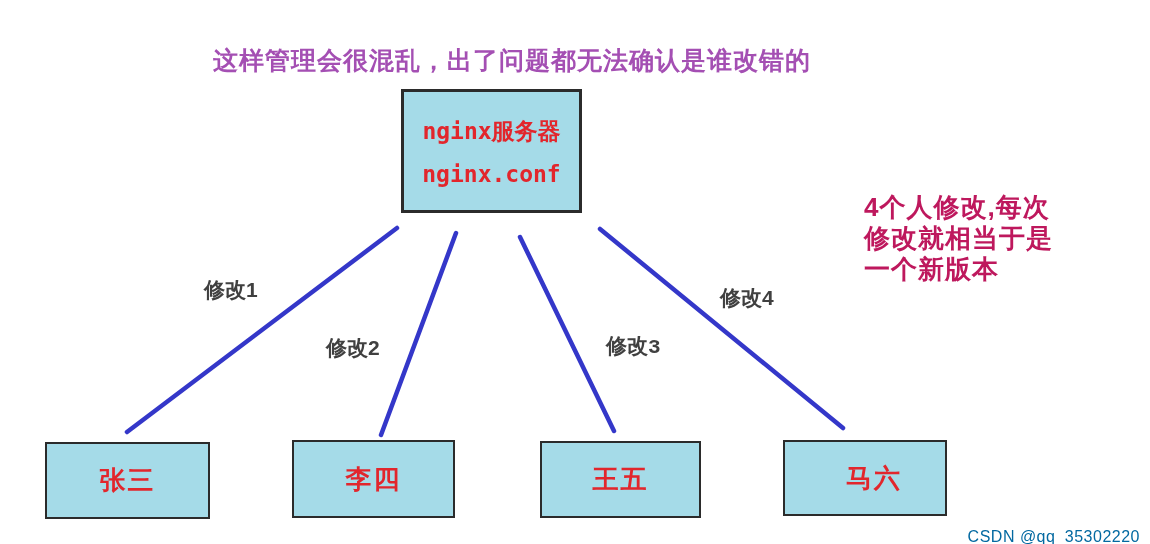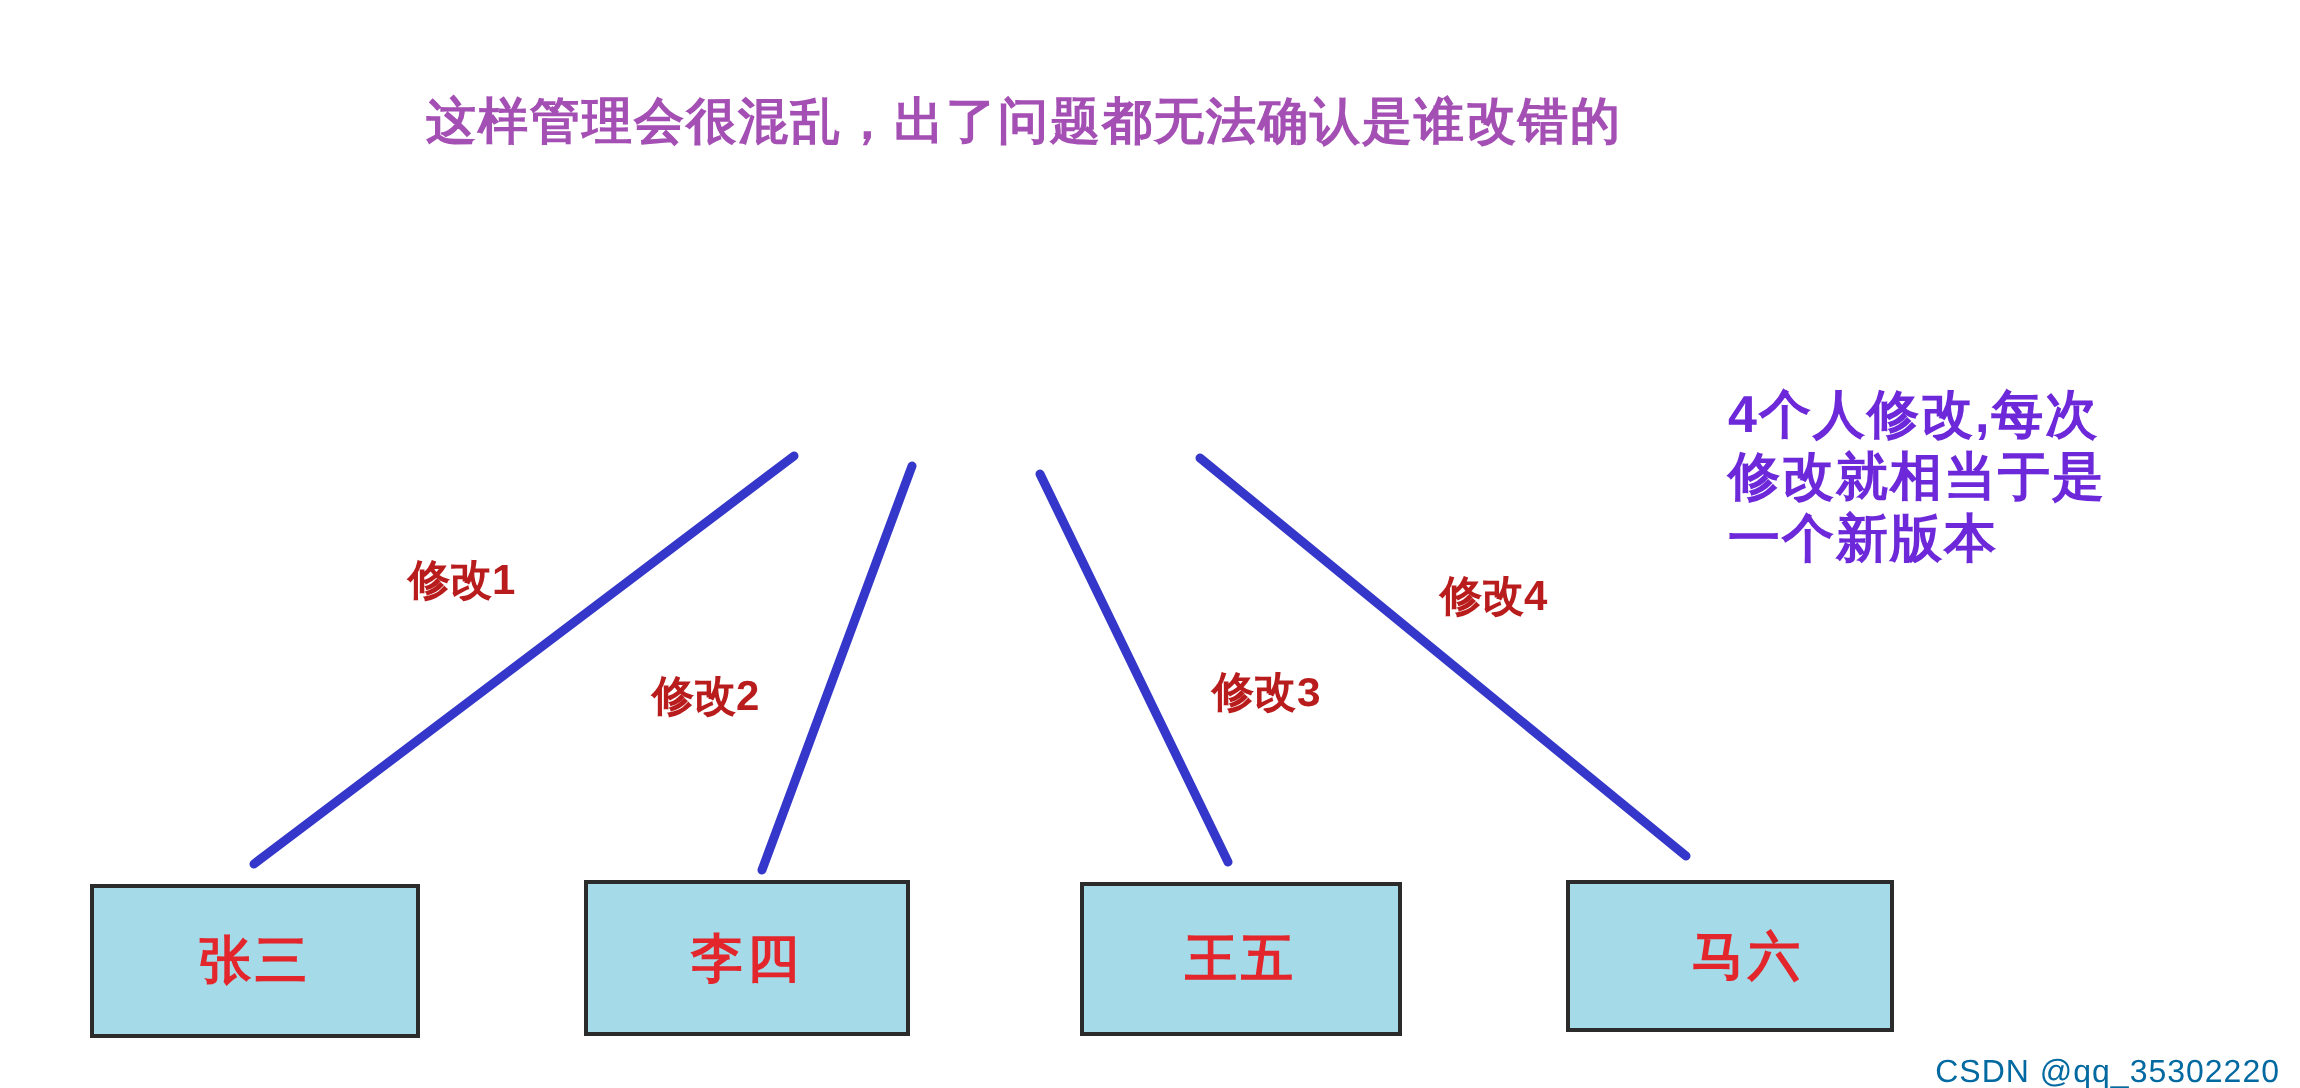--- a/index.html
+++ b/index.html
@@ -59,34 +59,34 @@
     font-size: 26px;
     letter-spacing: 2px;
     border-width: 2px;
   }
   .person-zhangsan { left: 45px;  top: 432px; width: 165px; height: 77px; }
   .person-lisi     { left: 292px; top: 430px; width: 163px; height: 78px; }
   .person-wangwu   { left: 540px; top: 431px; width: 161px; height: 77px; }
   .person-maliu    { left: 783px; top: 430px; width: 164px; height: 76px; padding-left: 18px; }
   .edge-label {
     position: absolute;
-    color: #b91c1c;
+    color: #404040;
     font-size: 21px;
     font-weight: bold;
     white-space: nowrap;
   }
   .edge-label-1 { left: 204px; top: 266px; }
   .edge-label-2 { left: 326px; top: 324px; }
   .edge-label-3 { left: 606px; top: 322px; font-family: Liberation Mono, monospace; }
   .edge-label-4 { left: 720px; top: 274px; }
   .note {
     position: absolute;
     left: 864px;
     top: 182px;
-    color: #6d28d9;
+    color: #be185d;
     font-size: 26px;
     font-weight: bold;
     line-height: 31px;
     letter-spacing: 1px;
     white-space: nowrap;
   }
   .watermark {
     position: absolute;
     right: 10px;
     bottom: 8px;
@@ -102,20 +102,24 @@
 
   <div class="title">这样管理会很混乱，出了问题都无法确认是谁改错的</div>
 
   <svg class="edges" viewBox="0 0 1150 544" xmlns="http://www.w3.org/2000/svg">
     <line x1="397" y1="218" x2="127" y2="422" stroke="#3437c9" stroke-width="4.5" stroke-linecap="round"></line>
     <line x1="456" y1="223" x2="381" y2="425" stroke="#3437c9" stroke-width="4.5" stroke-linecap="round"></line>
     <line x1="520" y1="227" x2="614" y2="421" stroke="#3437c9" stroke-width="4.5" stroke-linecap="round"></line>
     <line x1="600" y1="219" x2="843" y2="418" stroke="#3437c9" stroke-width="4.5" stroke-linecap="round"></line>
   </svg>
 
+  <div class="box server-box">
+    <span>nginx服务器</span>
+    <span>nginx.conf</span>
+  </div>
 
   <span class="edge-label edge-label-1">修改1</span>
   <span class="edge-label edge-label-2">修改2</span>
   <span class="edge-label edge-label-3">修改3</span>
   <span class="edge-label edge-label-4">修改4</span>
 
   <div class="box person-box person-zhangsan">
     <span>张三</span>
   </div>
   <div class="box person-box person-lisi">

